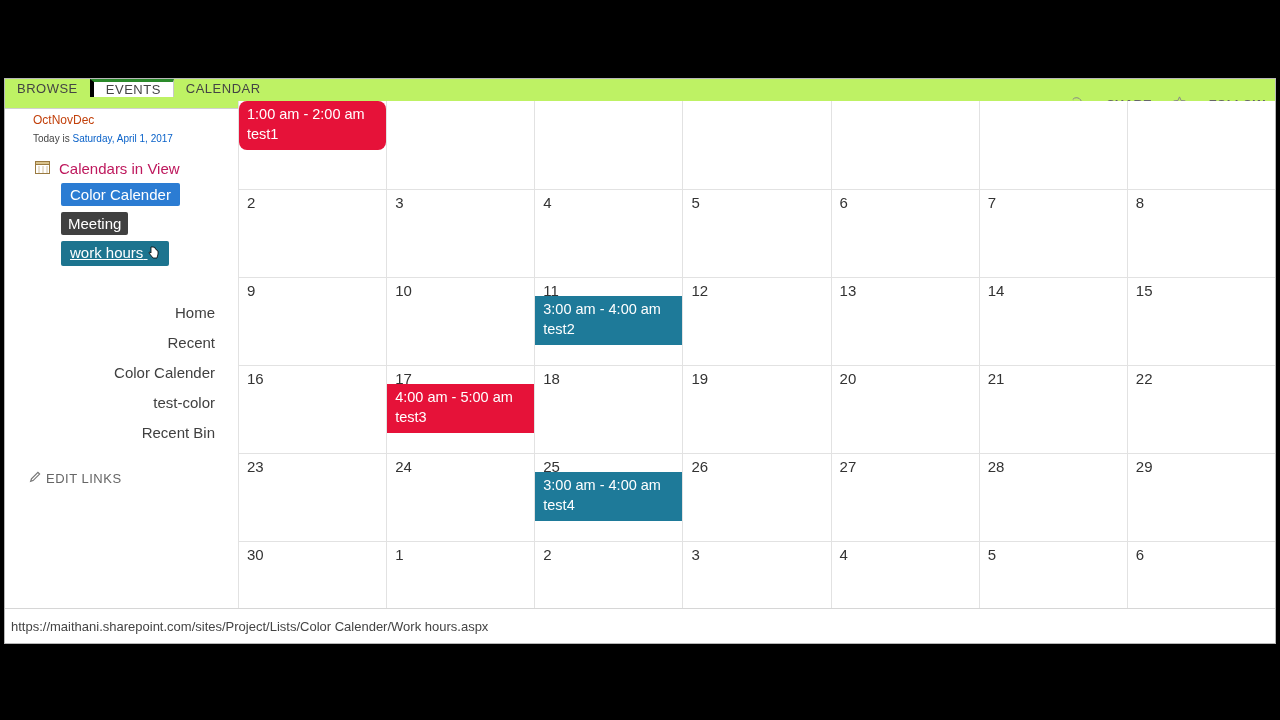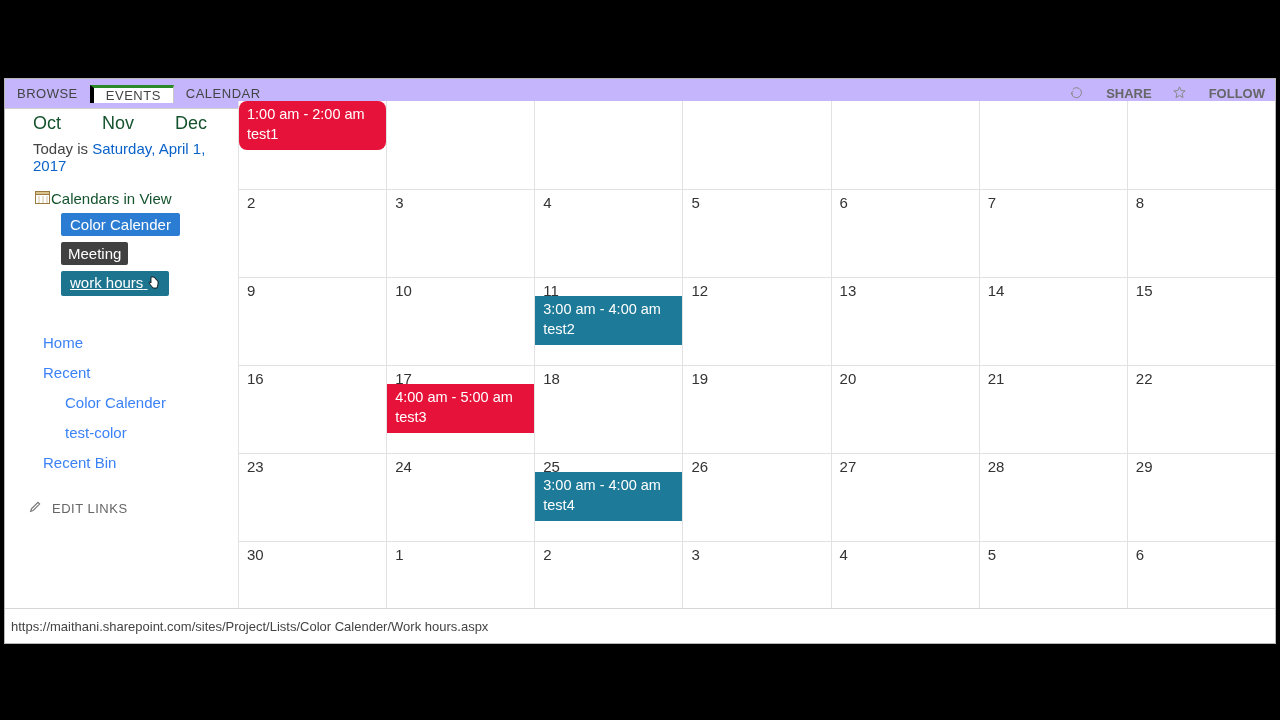--- a/index.html
+++ b/index.html
@@ -1,44 +1,44 @@
 <!DOCTYPE html>
 <html><head>
 <meta charset="utf-8">
 <style>
   * { box-sizing: border-box; margin: 0; padding: 0; }
   body { font-family: "Segoe UI", Arial, sans-serif; background: #000; width: 1280px; height: 720px; overflow: hidden; }
   .app-frame { position: absolute; left: 4px; top: 78px; right: 4px; bottom: 76px; background: #fff; border: 1px solid #b7b7b7; overflow: hidden; }
   
-  .ribbon { height: 30px; background: #c4b5fd; border-bottom: 1px solid #d0d0d0; display: flex; align-items: center; font-size: 13px; color: #444; }
+  .ribbon { height: 30px; background: #bef264; border-bottom: 1px solid #d0d0d0; display: flex; align-items: flex-start; font-size: 13px; color: #444; }
   .ribbon .tabs { display: flex; }
   .ribbon .tab { padding: 0 12px; display: flex; align-items: center; cursor: pointer; border-right: 1px solid transparent; letter-spacing: .5px; }
   .ribbon .tab.active { background: #fff; border-top: 3px solid #2a8a2a; border-left: 4px solid #000000; border-right: 1px solid #c8c8c8; margin-left: -1px; }
   .ribbon .spacer { flex: 1; }
   .ribbon .rbtn { display: flex; align-items: center; gap: 22px; padding: 16px 10px; cursor: pointer; color: #666; font-weight: bold; }
   .ribbon .rbtn svg { width: 15px; height: 15px; stroke: #888; fill: none; stroke-width: 1.6; }
   
   .main { position: absolute; top: 30px; left: 0; right: 0; bottom: 24px; display: flex; }
   .sidebar { width: 230px; flex: 0 0 230px; padding: 0 20px; font-size: 15px; color: #444; }
   .content { flex: 1; position: relative; }
   
-  .month-row { display: flex; justify-content: space-between; padding: 4px 8px 2px 8px; color: #14532d; font-size: 18px; }
-  .today-line { font-size: 15px; color: #444; padding: 4px 8px 10px 8px; }
+  .month-row { display: flex; padding: 4px 8px 2px 8px; color: #c2410c; font-size: 12px; }
+  .today-line { font-size: 10px; color: #444; padding: 4px 8px 10px 8px; }
   .today-line span.link { color: #0a62c9;}
-  .civ-head { display: flex; align-items: center; gap: 1px; font-size: 15px; color: #14532d; margin: 6px 0 6px 10px; }
+  .civ-head { display: flex; align-items: center; gap: 9px; font-size: 15px; color: #be185d; margin: 6px 0 6px 10px; }
   .civ-head svg { width: 15px; height: 14px; }
   .chips { margin-left: 36px; }
   .chip { display: inline-block; padding: 3px 9px; border-radius: 2px; color: #fff; font-size: 15px; margin-bottom: 6px; cursor: pointer; }
   .chip.blue { background: #2b7cd3; }
   .chip.red  { background: #404040; padding: 3px 7px; }
   .chip.teal { background: #1c748f; text-decoration: underline; }
   .chip.teal .cursor { display: inline-block; vertical-align: -2px; }
-  .navlinks { margin-top: 26px; margin-left: 18px; line-height: 30px; color: #3b82f6; }
+  .navlinks { margin-top: 26px; margin-left: 2px; line-height: 30px; color: #404040; text-align: right; }
   .navlinks .sub { margin-left: 22px; }
-  .editlinks { margin-top: 22px; display: flex; align-items: center; gap: 10px; color: #666; font-size: 13px; letter-spacing: .5px; cursor: pointer; margin-left: 4px; }
+  .editlinks { margin-top: 22px; display: flex; align-items: center; gap: 4px; color: #666; font-size: 13px; letter-spacing: .5px; cursor: pointer; margin-left: 4px; }
   .editlinks svg { width: 13px; height: 13px; stroke: #777; fill: none; stroke-width: 1.5; }
   
   .calgrid { position: absolute; left: 3px; right: 0; top: -8px; bottom: 0; display: grid; grid-template-columns: repeat(7, 1fr); grid-template-rows: 89px repeat(4, 88px) 1fr; }
   .cell { border-left: 1px solid #e2e2e2; border-bottom: 1px solid #e2e2e2; position: relative; padding: 4px 8px; font-size: 15px; color: #333; background: #fff; cursor: pointer; }
   .cell .daynum { position: absolute; top: 4px; left: 8px; }
   .event { position: absolute; left: 0; right: 0; padding: 4px 8px 6px 8px; color: #fff; font-size: 14.5px; line-height: 1.35; }
   .event.red  { background: #e61239; }
   .event.teal { background: #1e7a99; }
   .event.mid  { top: 18px; }
   .event.top0 { top: 0; border-radius: 8px; }

